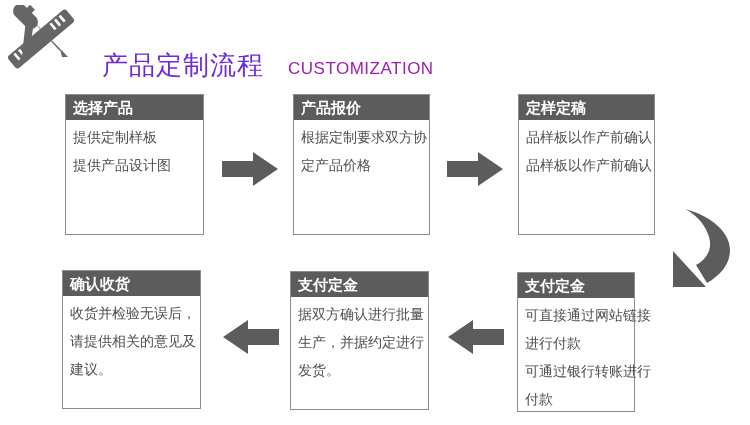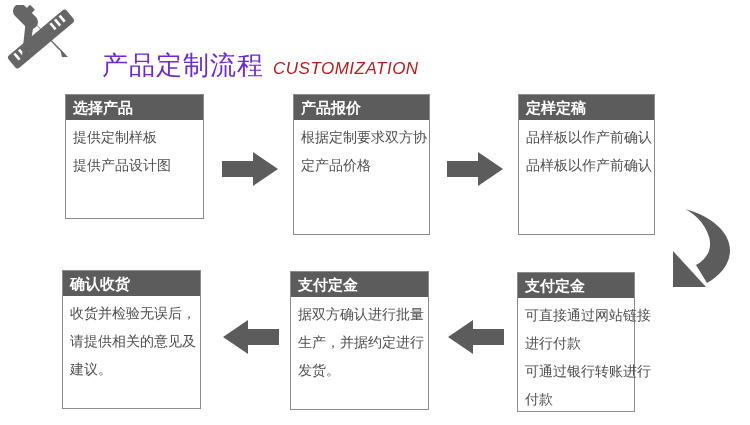--- a/index.html
+++ b/index.html
@@ -8,35 +8,35 @@
     position:relative; width:750px; height:425px; background:#ffffff;
     overflow:hidden;
   }
   
   .logo { position:absolute; left:2px; top:5px; width:78px; height:66px; }
   .title-wrap {
     position:absolute; left:102px; top:48px;
     display:flex; align-items:baseline; white-space:nowrap;
   }
   .title-zh { font-size:26px; color:#6d28d9; letter-spacing:1px; }
-  .title-en { font-size:17px; color:#b91c1c; margin-left:9px; letter-spacing:0.5px;font-style:italic; }
+  .title-en { font-size:17px; color:#a21caf; margin-left:24px; letter-spacing:0.5px; }
   
   .flow-box {
     position:absolute; background:#ffffff;
     border:1px solid #8c8c8c; box-sizing:border-box;
   }
   .box-title {
     background:#5c5c5c; color:#ffffff;
     font-size:15px; font-weight:bold;
     padding:3px 0 3px 7px; line-height:19px;
   }
   .box-body { padding:3px 6px 0 7px; }
   .box-line { font-size:14px; color:#4f4f4f; line-height:28px; white-space:nowrap; }
   
-  .b0 { left:65px;  top:94px;  width:139px; height:125px; }
+  .b0 { left:65px;  top:94px;  width:139px; height:141px; }
   .b1 { left:293px; top:94px;  width:137px; height:141px; }
   .b2 { left:518px; top:94px;  width:137px; height:141px; }
   .b3 { left:517px; top:272px; width:118px; height:140px; }
   .b4 { left:290px; top:271px; width:139px; height:139px; }
   .b5 { left:62px;  top:270px; width:139px; height:139px; }
   
   .arrow { position:absolute; }
   .ar1 { left:222px; top:152px; }
   .ar2 { left:447px; top:152px; }
   .al1 { left:448px; top:320px; }

